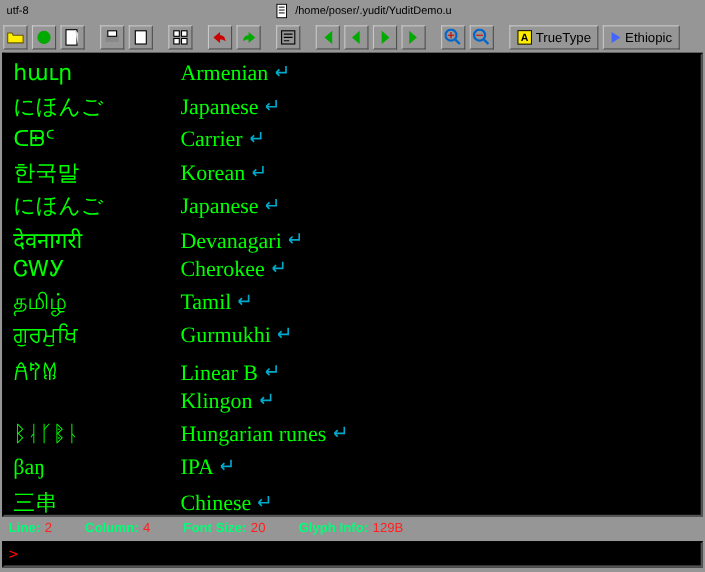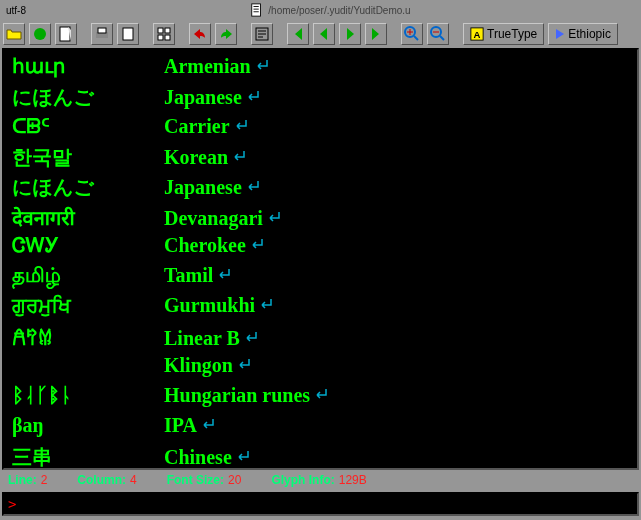--- a/index.html
+++ b/index.html
@@ -1,28 +1,28 @@
 <!DOCTYPE html>
 <html><head>
 <meta charset="utf-8">
 <style>
   * { margin: 0; padding: 0; box-sizing: border-box; }
   body { width: 641px; height: 520px; background: #969696; font-family: sans-serif; overflow: hidden; }
   .titlebar { height: 20px; background: #969696; display: flex; align-items: center; padding: 0 6px; color: #000; font-size: 10px; }
   .title-encoding { flex: 0 0 auto; color: #000; }
-  .title-path { flex: 1; text-align: center; color: #404040; display: flex; justify-content: center; align-items: center; gap: 4px; }
+  .title-path { flex: 1; text-align: center; color: #000000; display: flex; justify-content: center; align-items: center; gap: 4px; }
   .title-icon { width: 14px; height: 14px; display: inline-flex; }
   .toolbar { height: 28px; background: #969696; display: flex; align-items: center; padding: 2px 3px; gap: 4px; }
   .tbtn { width: 22px; height: 22px; border: 1px solid #c8c8c8; border-right-color: #505050; border-bottom-color: #505050; background: #969696; display: flex; align-items: center; justify-content: center; cursor: pointer; }
   .tbtn svg { width: 16px; height: 16px; }
   .sep { width: 6px; }
   .tlabel { height: 22px; border: 1px solid #c8c8c8; border-right-color: #505050; border-bottom-color: #505050; background: #969696; display: flex; align-items: center; padding: 0 6px; font-size: 12px; color: #000; gap: 3px; cursor: pointer; }
   .editor { background: #000; height: 422px; border: 2px inset #555; margin: 0 2px; overflow: hidden; position: relative; }
   .editor-content { padding: 4px 8px; font-family: serif; font-size: 20px; color: #00ff00; }
-  .row { display: flex; height: 30px; align-items: baseline; font-weight: bold; }
+  .row { display: flex; height: 30px; align-items: baseline; }
   .col-native { width: 152px; flex: 0 0 auto; }
   .col-name { flex: 1; display: flex; align-items: center; }
   .cr { color: #0099cc; font-size: 14px; margin-left: 2px; align-self: center; }
   .statusbar { height: 20px; background: #969696; display: flex; align-items: center; padding: 0 8px; font-size: 12px; gap: 30px; }
   .status-item { color: #00ff77; }
   .status-item .lbl { color: #00ff77; font-weight: bold; }
   .status-item .val { color: #ff2222; margin-left: 4px; }
   .cmdbar { height: 24px; background: #000; border: 2px inset #555; margin: 2px; display: flex; align-items: center; padding: 0 4px; }
   .prompt { color: #ff0000; font-size: 14px; font-family: monospace; }
   .hi-yellow { fill: #ffee00; }

